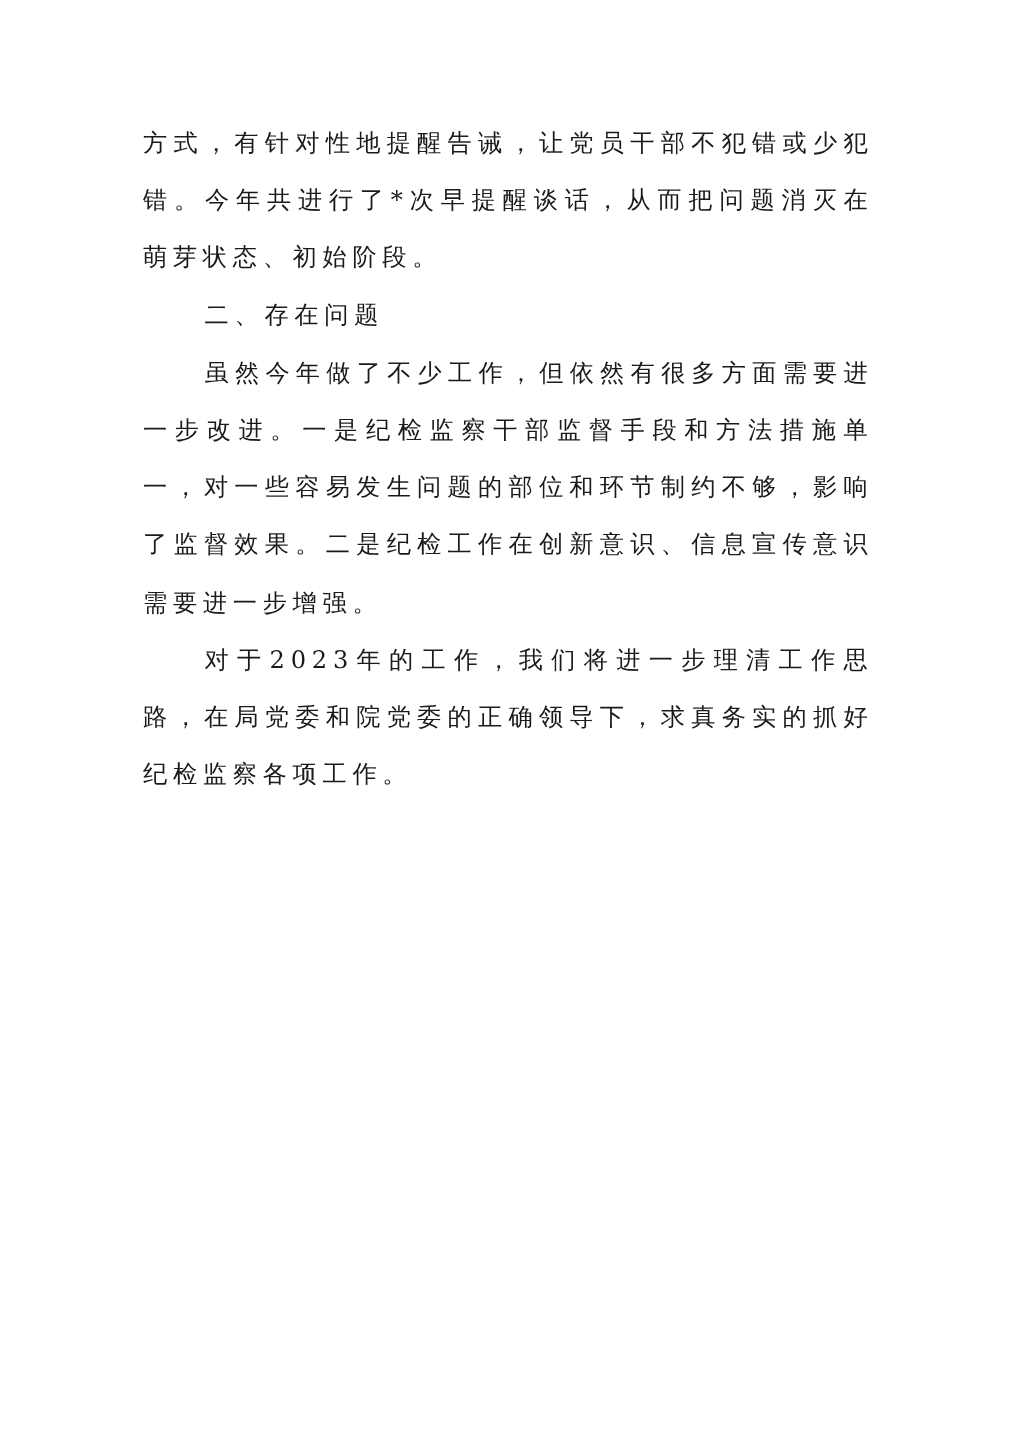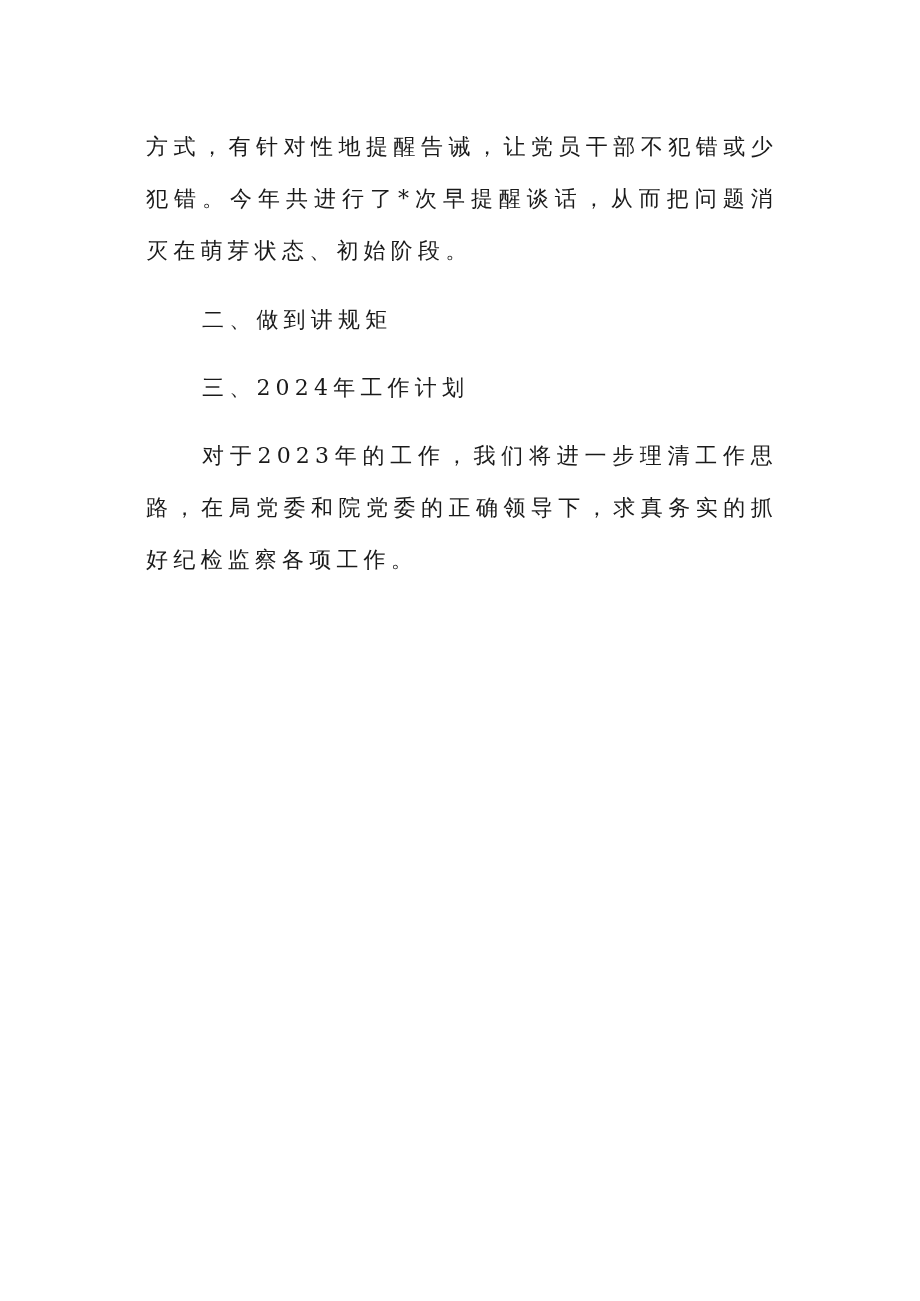--- a/index.html
+++ b/index.html
@@ -3,27 +3,27 @@
 <meta charset="utf-8">
 <style>
   html, body { margin: 0; padding: 0; background: #ffffff; }
   body { width: 920px; height: 1301px; position: relative; overflow: hidden; }
   .page {
     position: absolute; left: 130px; top: 105px; width: 664px;
     font-family: "DejaVu Serif", "Liberation Serif", serif;
     font-size: 22px; color: #1a1a1a; line-height: 52.2px;
     letter-spacing: 5.2px;
   }
-  .p { margin: 16px; text-align: justify; text-align-last: left; }
+  .p { margin: 0; text-align: justify; text-align-last: left; }
   .indent { text-indent: 56px; }
   .indent2 { text-indent: 84px; }
   .heading { text-indent: 56px; }
 </style>
 </head>
 <body>
 
 <div class="page">
   <p class="p">方式，有针对性地提醒告诫，让党员干部不犯错或少犯错。今年共进行了*次早提醒谈话，从而把问题消灭在萌芽状态、初始阶段。</p>
-  <p class="p heading">二、做到讲规矩</p>
-  <p class="p heading">三、2024年工作计划</p>
+  <p class="p heading">二、存在问题</p>
+  <p class="p indent">虽然今年做了不少工作，但依然有很多方面需要进一步改进。一是纪检监察干部监督手段和方法措施单一，对一些容易发生问题的部位和环节制约不够，影响了监督效果。二是纪检工作在创新意识、信息宣传意识需要进一步增强。</p>
   <p class="p indent">对于2023年的工作，我们将进一步理清工作思路，在局党委和院党委的正确领导下，求真务实的抓好纪检监察各项工作。</p>
 
 </div>
 
 </body></html>

